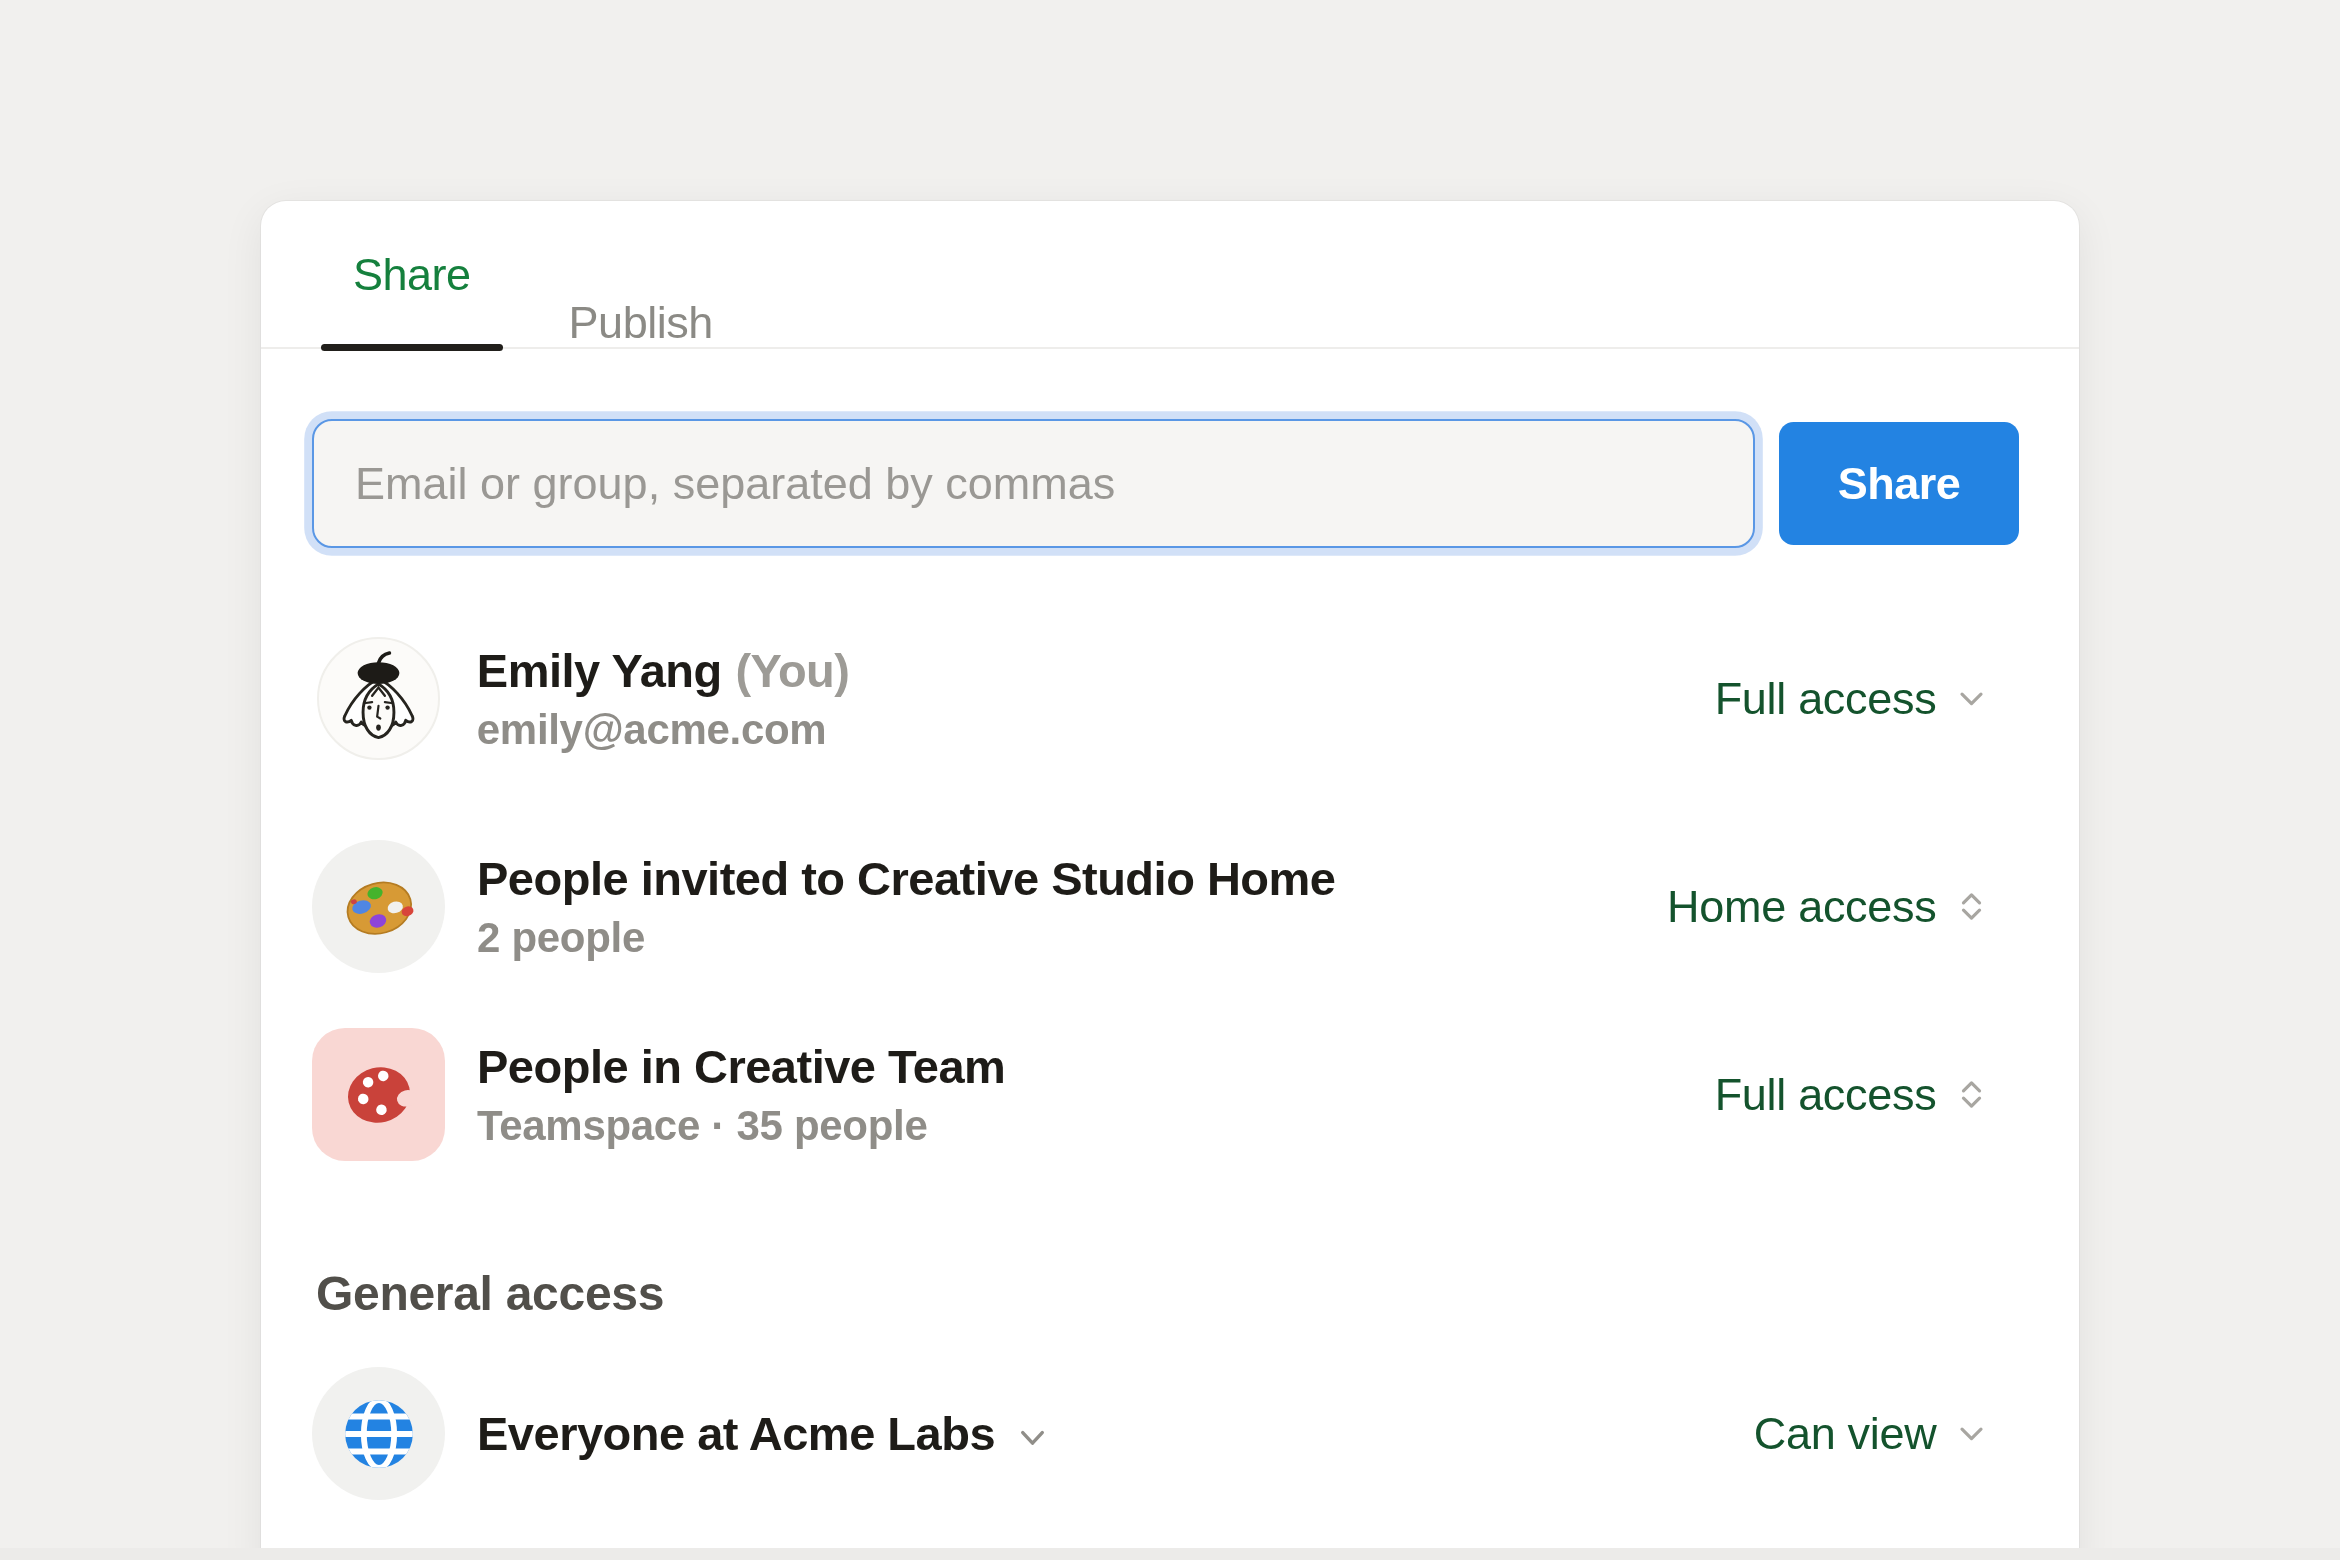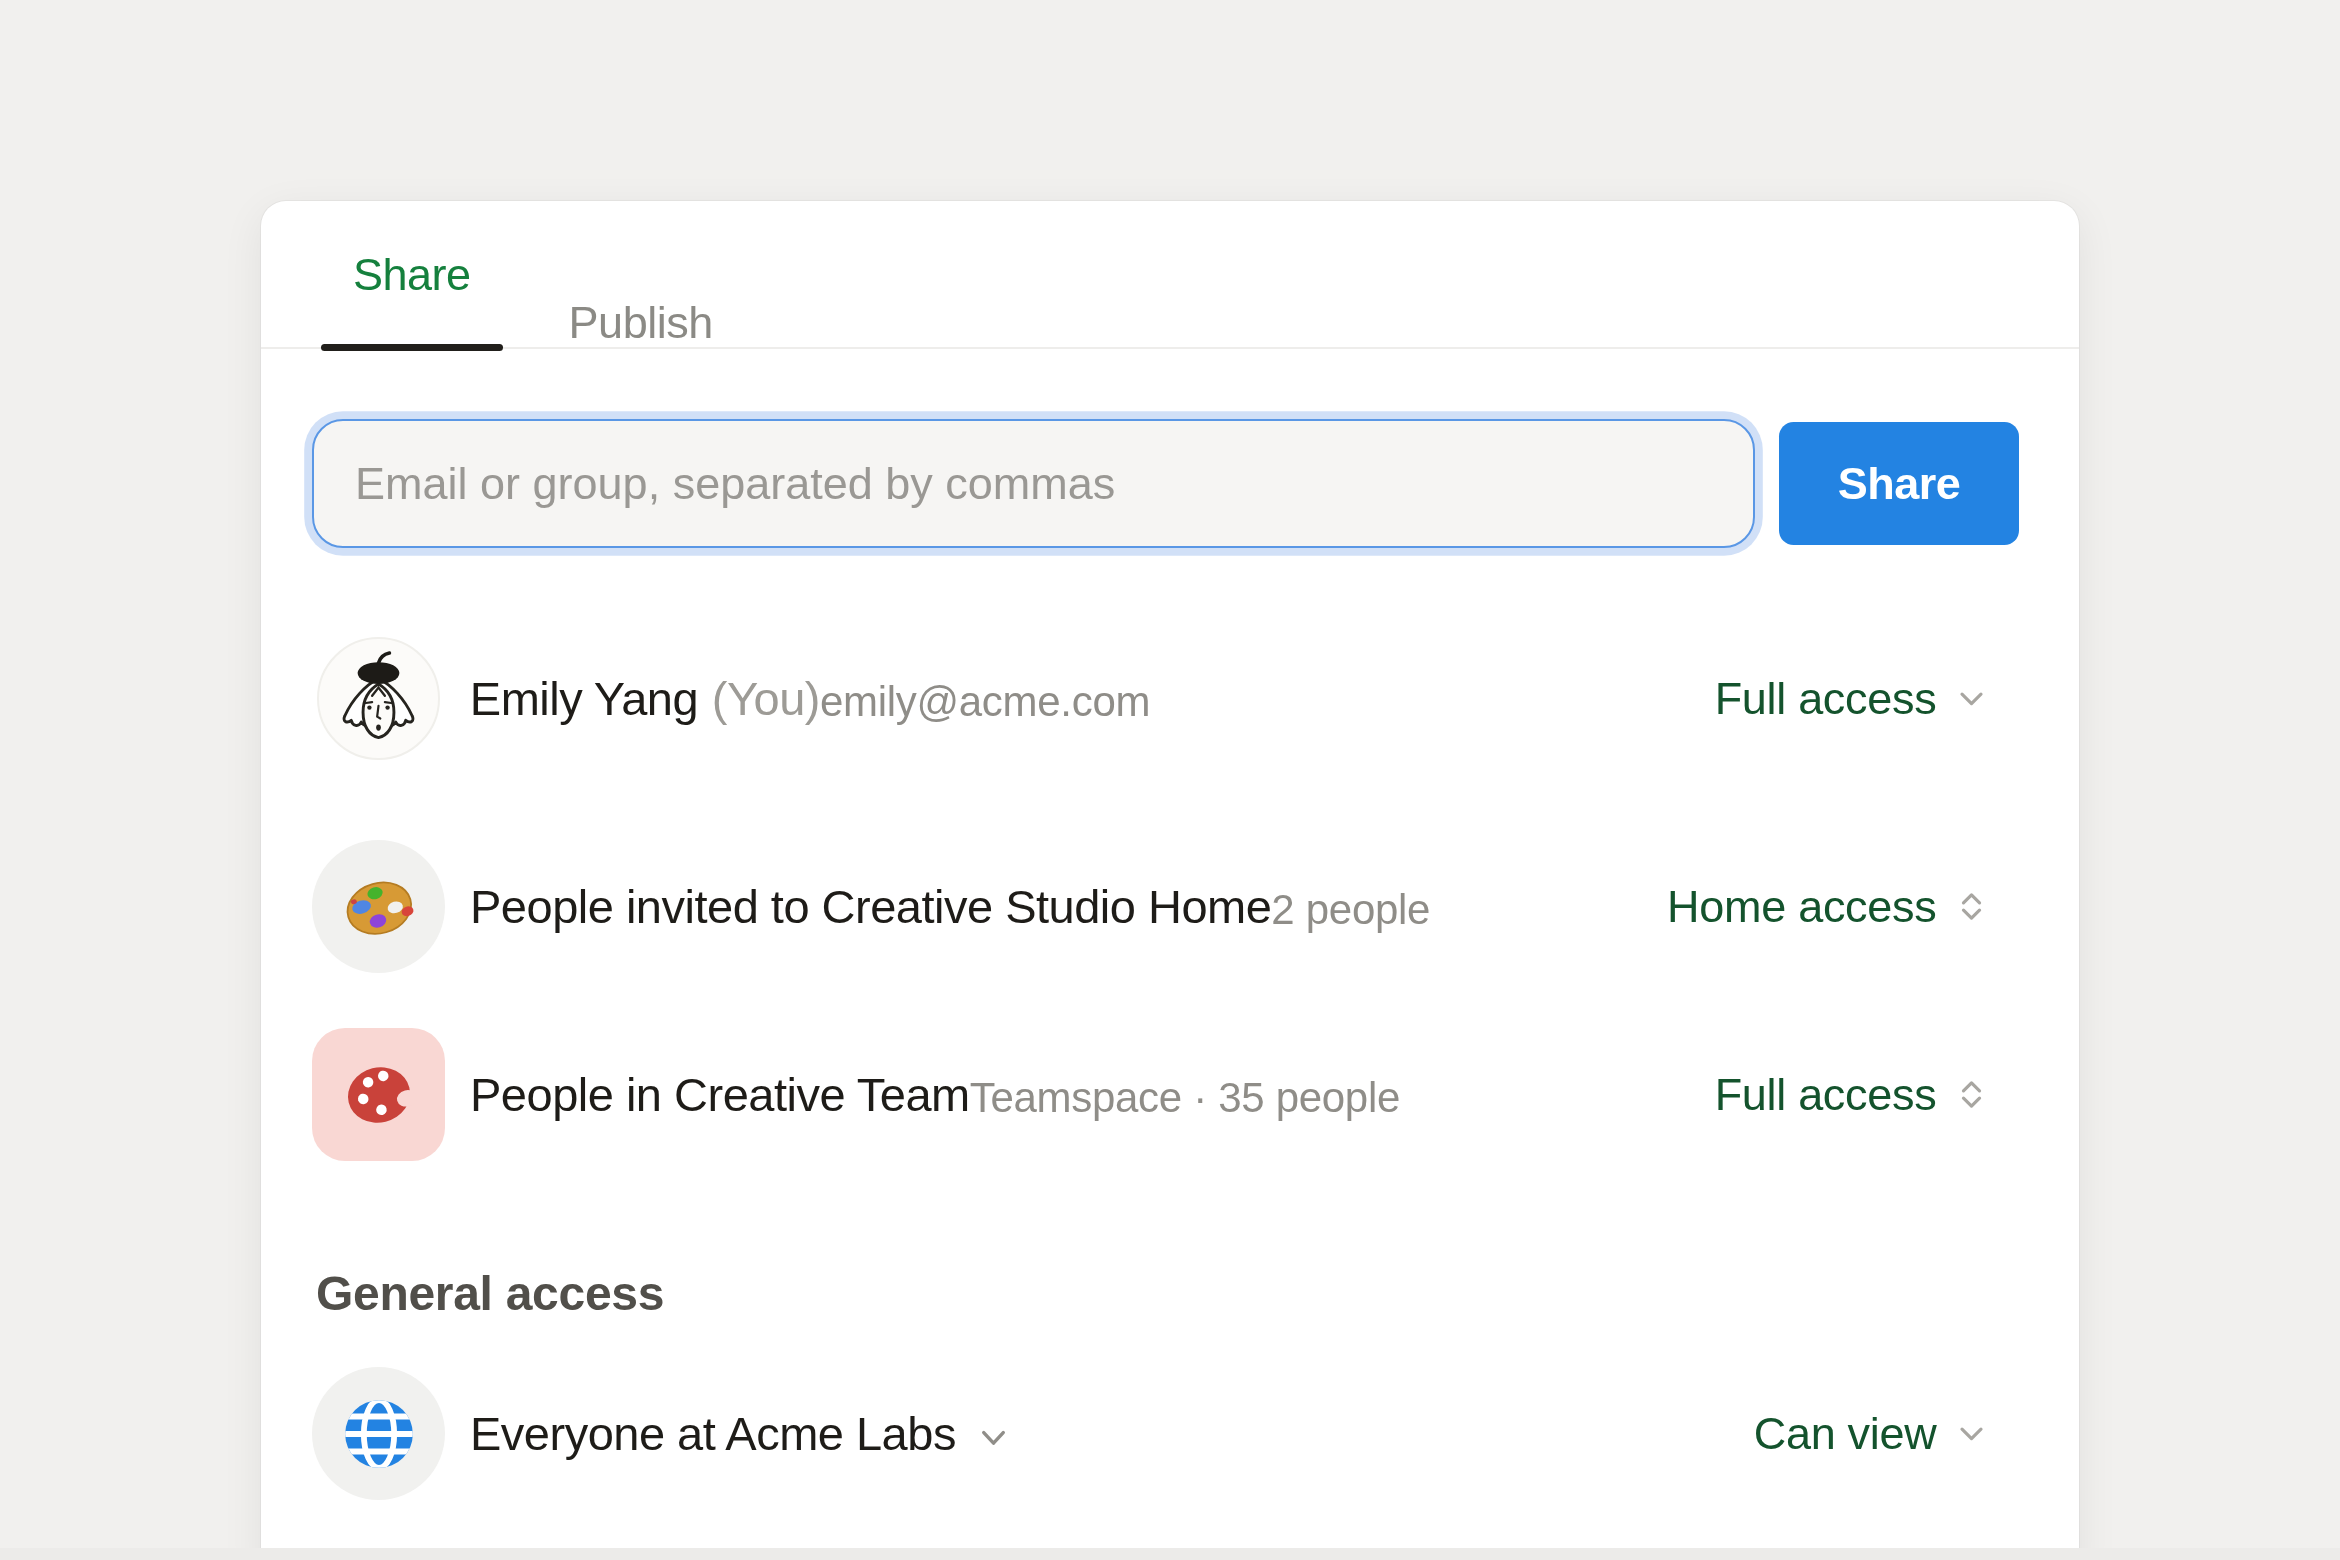--- a/index.html
+++ b/index.html
@@ -44,21 +44,21 @@
     height:6.8px; border-radius:3.9px;
     background:#211f1b;
   }
   
   .invite-bar { position:absolute; left:0; top:148px; right:0; height:273px; }
   .email-input {
     position:absolute; left:51px; top:70px;
     width:1443px; height:129px;
     background:#f6f5f3;
     border:2.9px solid #5a97e5;
-    border-radius:31px;
+    border-radius:20px;
     box-shadow:0 0 0 7.8px rgba(111,160,230,0.32);
     font-family:"Liberation Sans", sans-serif;
     font-size:45px;
     padding:0 41px;
     color:#37352f;
     outline:none;
   }
   .email-input::placeholder { color:#9a9894; opacity:1; }
   .invite-btn {
     position:absolute; left:1518px; top:73px;
@@ -82,21 +82,21 @@
   .row4 { top:1166px; }
   .avatar {
     width:133px; height:133px; flex:0 0 133px;
     border-radius:50%;
     display:flex; align-items:center; justify-content:center;
   }
   .avatar.gray  { background:#f1f1ef; }
   .avatar.person{ width:123px; height:123px; flex:0 0 123px; margin:0 4.9px;
                   background:#fcfbf9; border:2px solid #f0efeb; }
   .avatar.tile  { border-radius:33px; background:#f9d7d3; }
-  .row-text { margin-left:25px; display:flex; flex-direction:row; justify-content:center; }
+  .row-text { margin-left:32px; display:flex; flex-direction:column; justify-content:center;font-weight:bold; }
   .row-title {
     font-size:47px; letter-spacing:-0.5px; color:#1e1c18; line-height:57px;
     display:flex; align-items:center;
   }
   .row-title .you { color:#9d9b96; margin-left:13.7px; }
   .row-sub { font-size:42px; color:#8f8d88; line-height:51px; margin-top:5.9px; letter-spacing:-0.3px; }
   .access {
     margin-left:auto;
     display:flex; align-items:center; gap:17.6px;
     font-size:45px; color:#14532d; letter-spacing:-0.3px;

